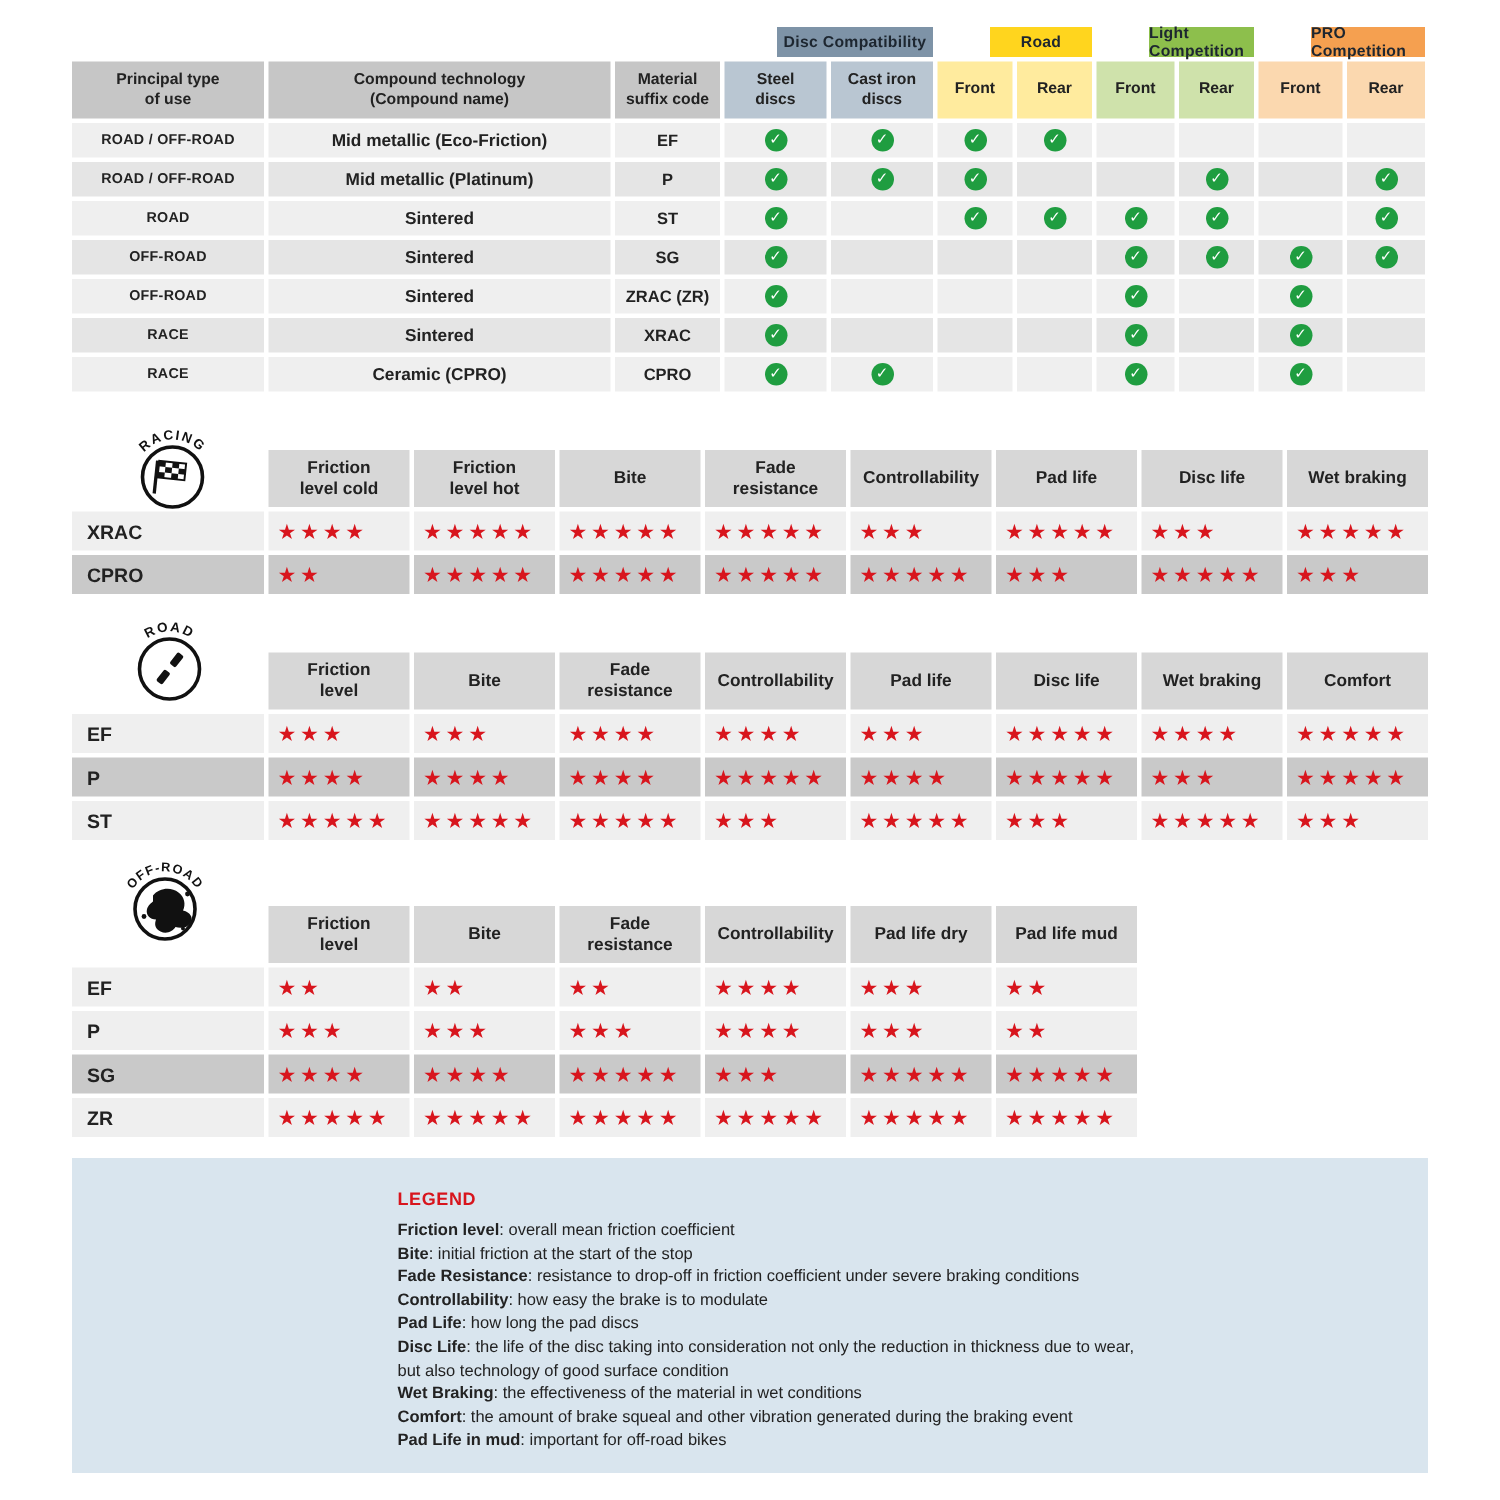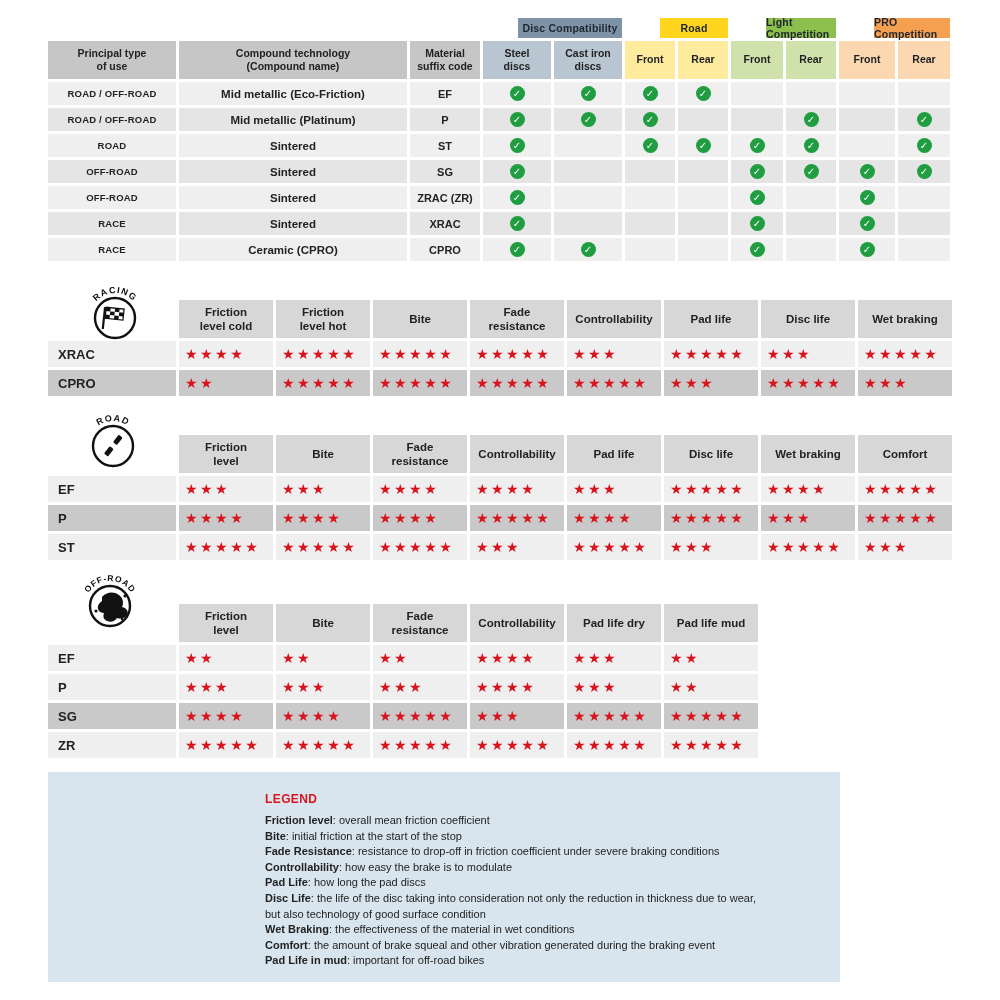--- a/index.html
+++ b/index.html
@@ -70,21 +70,21 @@
   }
   .cell.dark { background:var(--row_dark); }
 
   
   .icon { position:absolute; width:64px; height:64px; }
   .arc-text { font-size:9px; font-weight:bold; fill:#111; letter-spacing:1.2px; }
   .arc-text-sm { font-size:8.5px; font-weight:bold; fill:#111; letter-spacing:.8px; }
 
   
   .legend {
-    position:absolute; left:48px; top:772px; width:792px; height:210px;
+    position:absolute; left:48px; top:772px; width:904px; height:210px;
     background:var(--legend_bg); padding:20px 24px 0 217px;
   }
   .legend-title { color:var(--legend_red); font-weight:bold; font-size:12px; letter-spacing:.4px; margin-bottom:7px; }
   .legend-line  { font-size:11px; line-height:15.6px; color:#222; }
   .legend-line strong { font-weight:bold; }
 </style>
 </head>
 <body>
 
 <div class="page">

